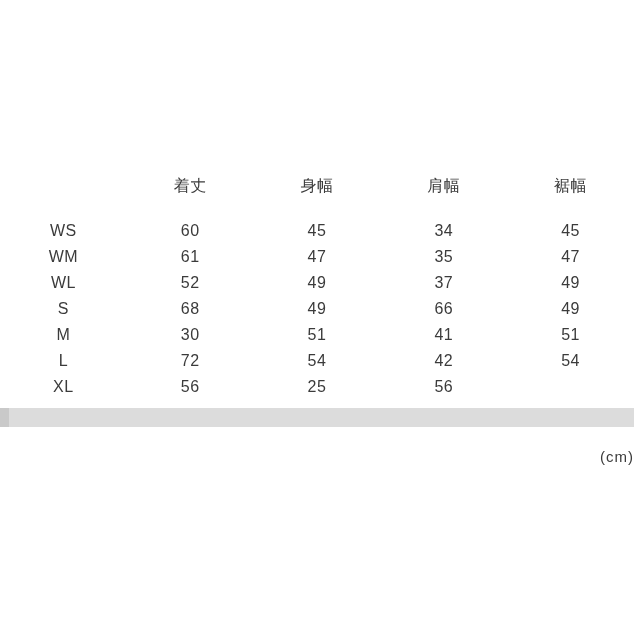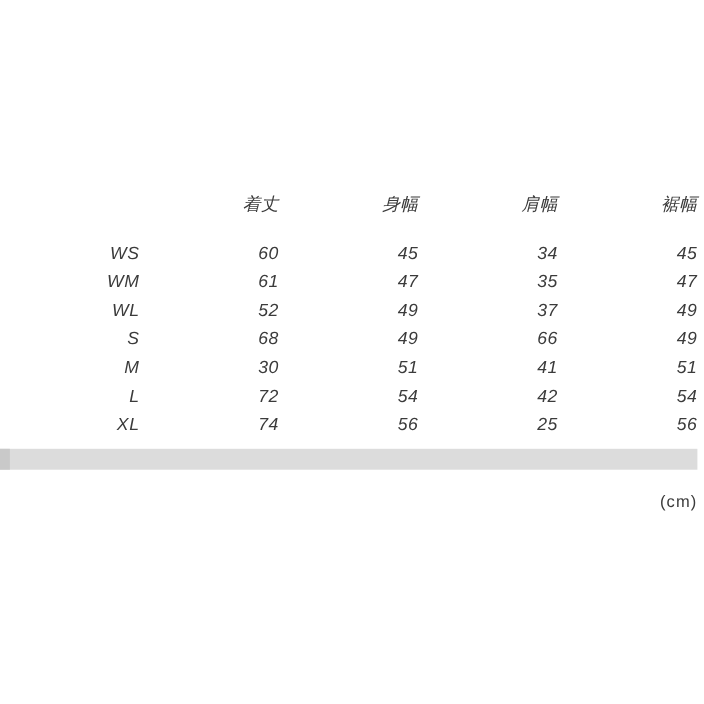--- a/index.html
+++ b/index.html
@@ -26,23 +26,22 @@
   .t-row {
     display: grid;
     grid-template-columns: repeat(5, 1fr);
     height: 26px;
     align-items: center;
   }
   .t-row.header {
     margin-bottom: 19px;
   }
   .cell {
-    text-align: right;
+    text-align: center;
     white-space: nowrap;
-    font-style: italic;
   }
   .scrollbar-track {
     position: absolute;
     top: 408px;
     left: 0;
     width: 634px;
     height: 19px;
     background: #dcdcdc;
   }
   .scrollbar-thumb {
@@ -117,21 +116,20 @@
   <div class="t-row">
     <div class="cell">L</div>
     <div class="cell">72</div>
     <div class="cell">54</div>
     <div class="cell">42</div>
     <div class="cell">54</div>
   </div>
 
   <div class="t-row">
     <div class="cell">XL</div>
-    <div class="cell">74</div>
     <div class="cell">56</div>
     <div class="cell">25</div>
     <div class="cell">56</div>
   </div>
 </div>
 
 <div class="scrollbar-track">
   <div class="scrollbar-thumb"></div>
 </div>
 

